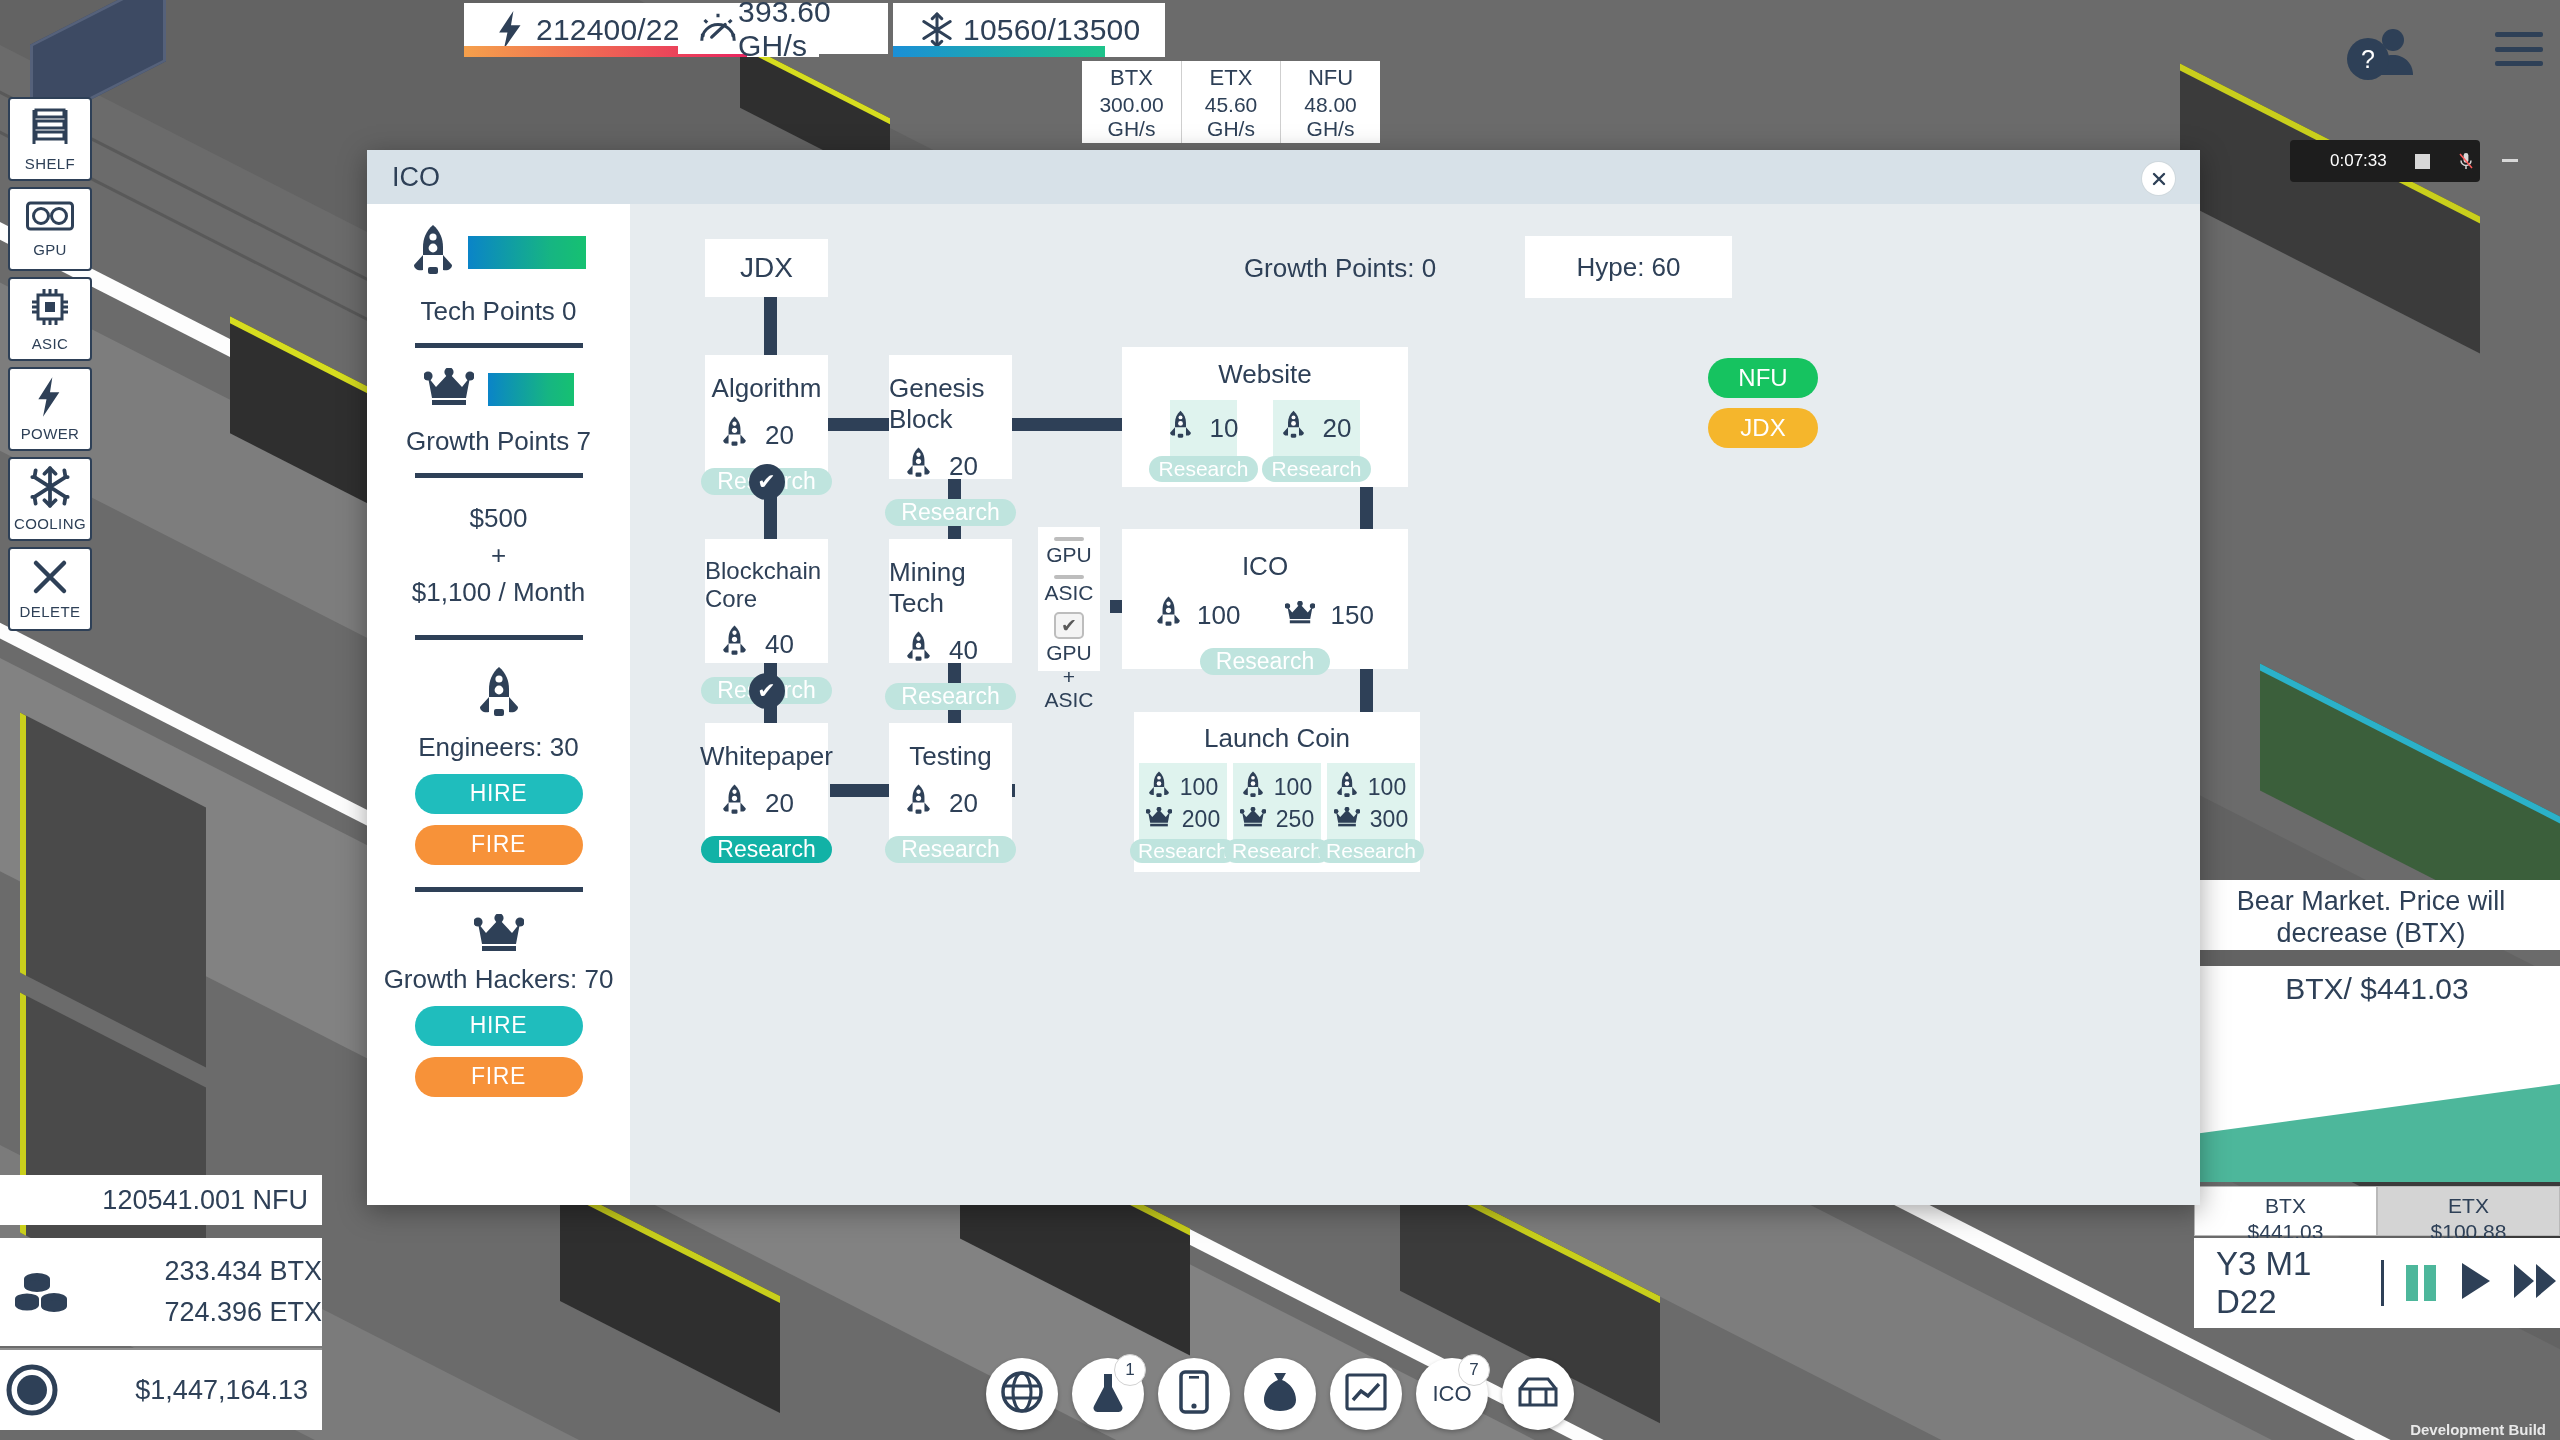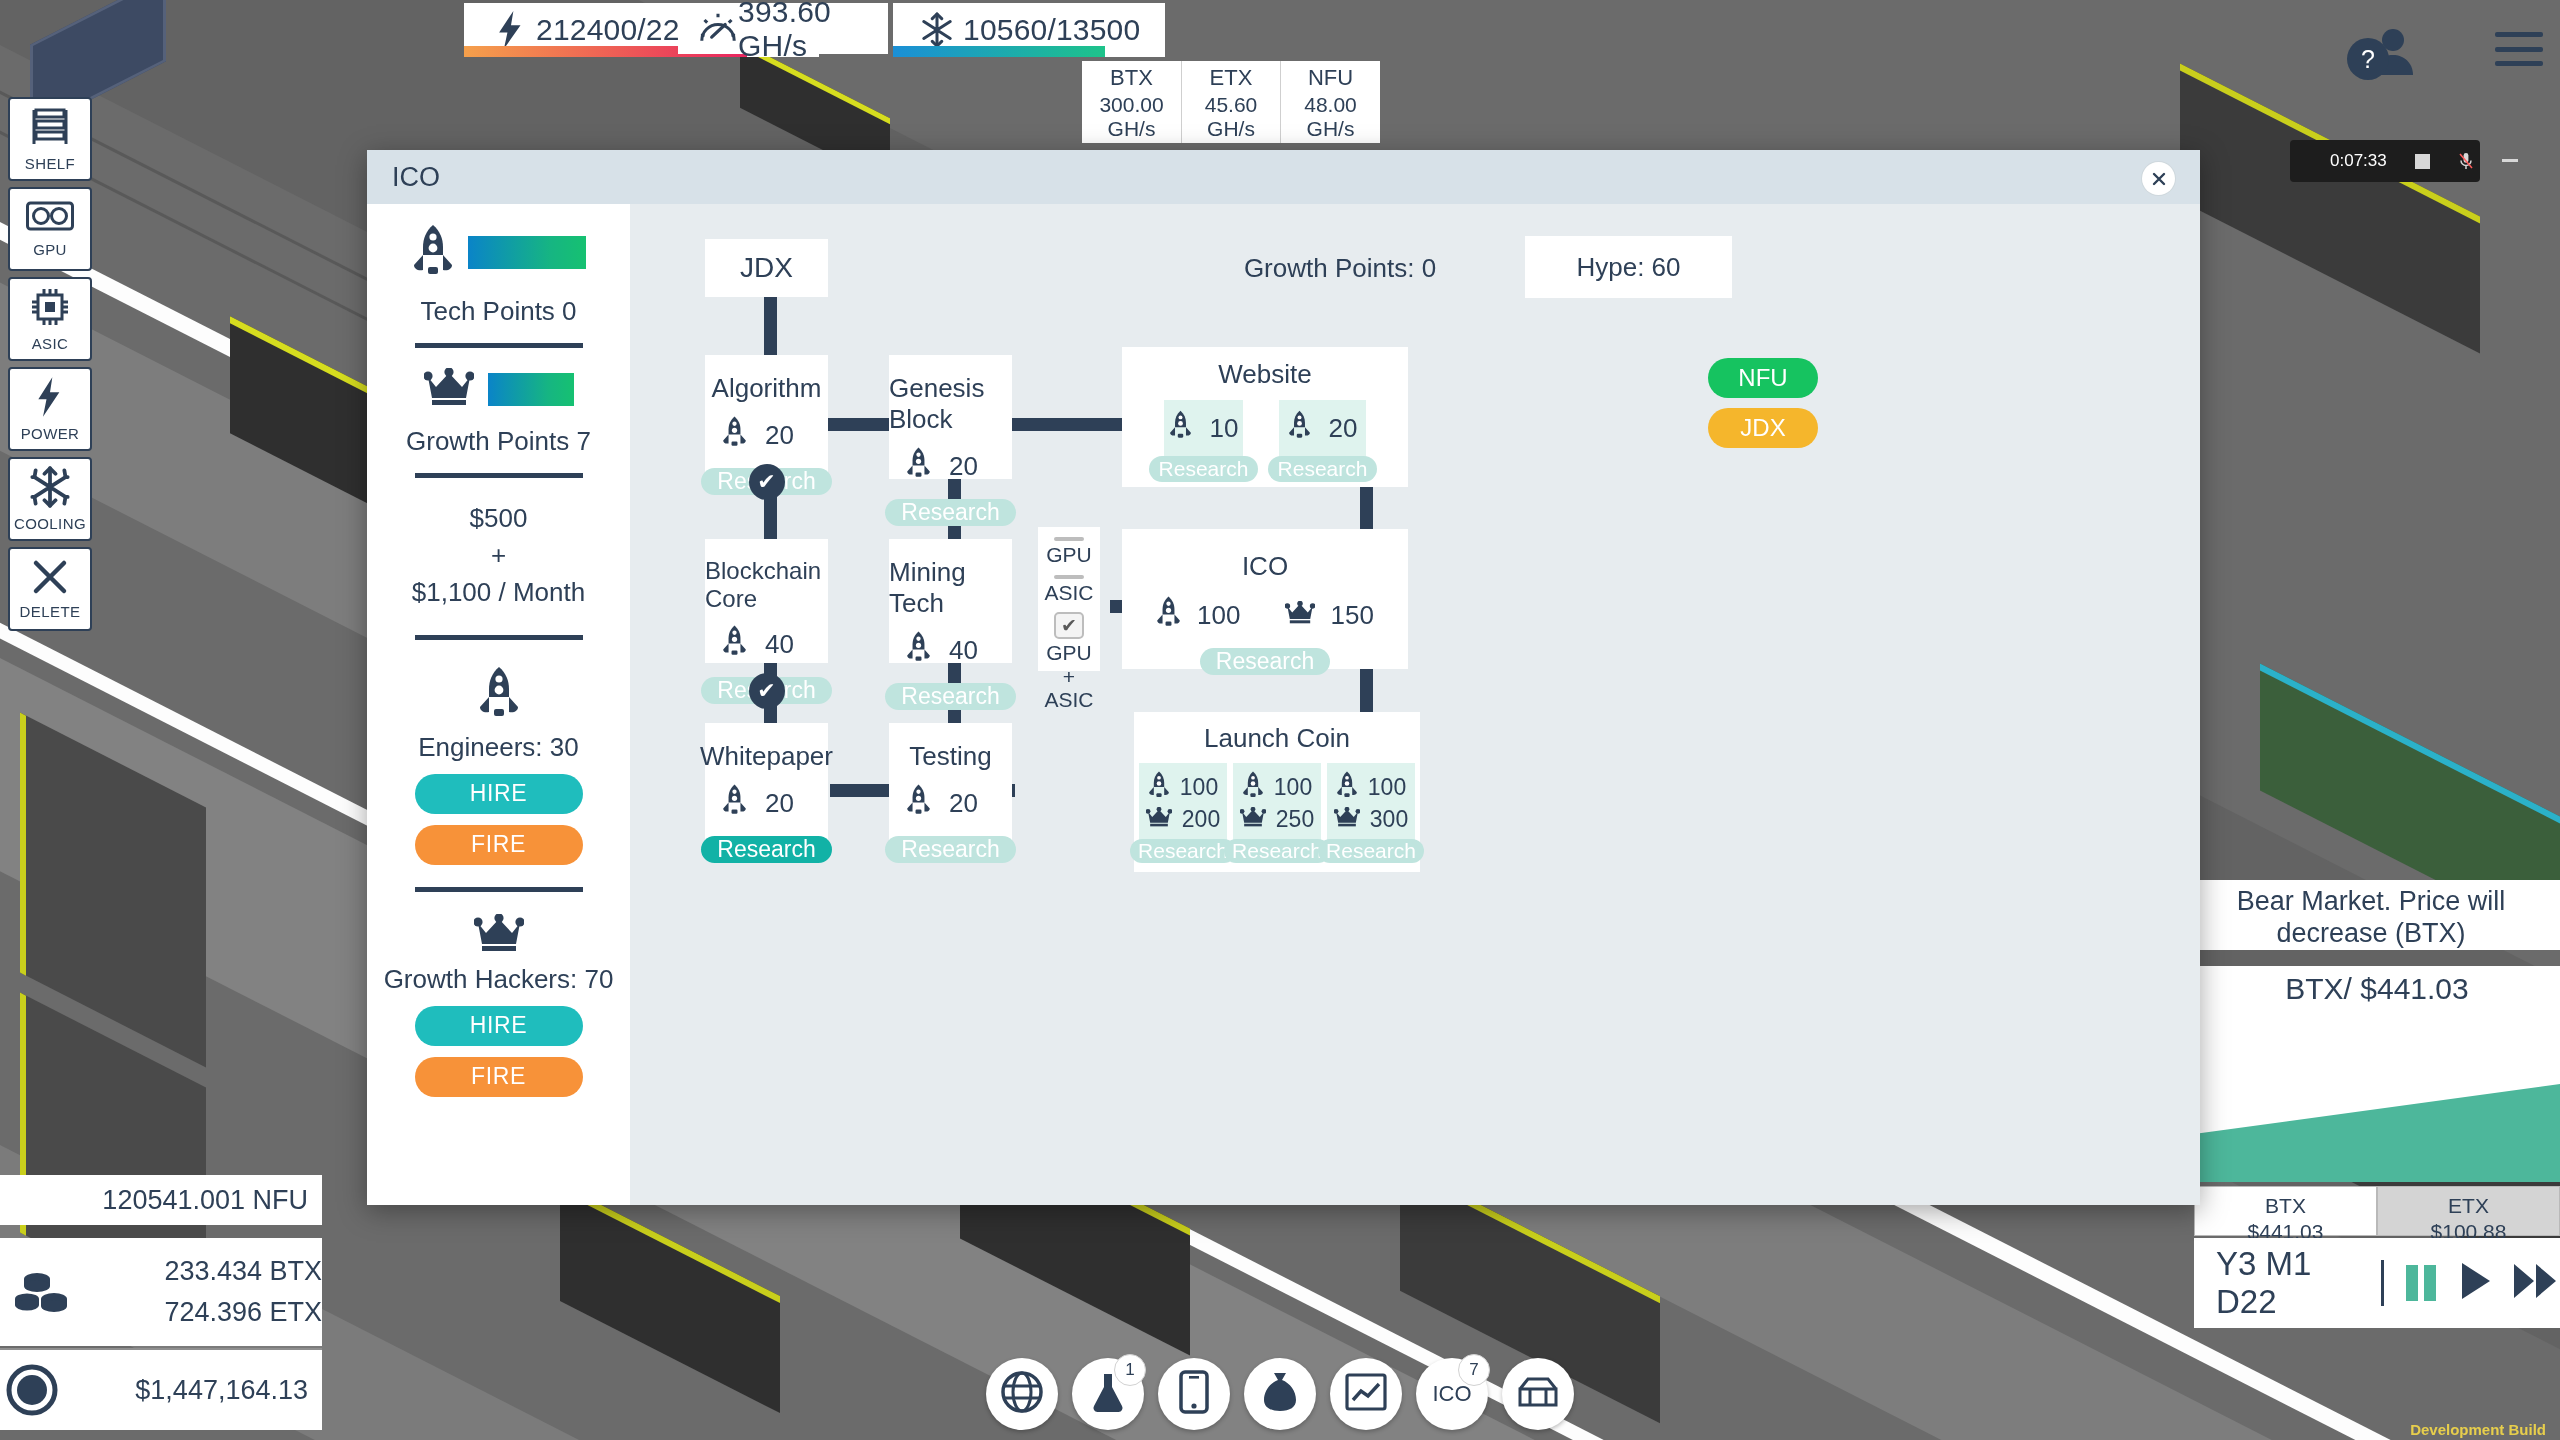--- a/index.html
+++ b/index.html
@@ -54,21 +54,21 @@
             padding:6px 0;box-sizing:border-box;}
   .chartwrap{position:absolute;background:#fff;overflow:hidden;}
   .tabrow{position:absolute;display:flex;}
   .ctab{flex:1;text-align:center;font-size:21px;color:#2e4057;padding:6px 0 7px;box-sizing:border-box;
         border:1px solid #b9b9b9;line-height:1.22;}
   .ctab.sel{background:#fff;}
   .ctab.unsel{background:#d4d4d4;}
   .timebar{position:absolute;background:#fff;display:flex;align-items:center;padding-left:22px;gap:20px;box-sizing:border-box;}
   .timebar .date{font-size:33px;color:#2e4057;}
   .sep{width:4px;height:46px;background:#2e4057;}
-  .devbuild{position:absolute;right:14px;bottom:2px;font-size:15px;color:#fde047;font-weight:bold;opacity:.85;}
+  .devbuild{position:absolute;right:14px;bottom:2px;font-size:15px;color:#ffffff;font-weight:bold;opacity:.85;}
 
   
   .recpill{position:absolute;background:#1d1d1d;border-radius:4px;display:flex;align-items:center;gap:28px;
            padding:0 12px;box-sizing:border-box;}
   .recdot{width:15px;height:15px;border-radius:50%;background:#e23b3b;}
   .rectime{color:#fff;font-size:17px;font-family:"Liberation Sans",sans-serif;}
   .recicon{color:#cfcfcf;display:flex;align-items:center;}
 
   
   .hamb{position:absolute;display:flex;flex-direction:column;justify-content:space-between;}
@@ -567,21 +567,21 @@
               <rect x="16" y="43" width="10" height="7" rx="2" fill="#2e4057"></rect>
             </svg></span>
         <span class="num">20</span>
       </span>
       <span class="rbtn" style="margin-top:14px;">Research</span>
     </div>
 
     <div class="node" style="left:492px;top:143px;width:286px;height:140px;">
       <span class="ntitle" style="margin-top:12px;">Website</span>
       <span style="display:flex;gap:36px;margin-top:10px;">
-        <span class="sub" style="width:79px;height:82px;padding-top:10px;">
+        <span class="sub" style="width:67px;height:82px;padding-top:10px;">
           <span class="cost">
             <span><svg width="23" height="29" viewBox="0 0 42 52">
                   <path fill="#2e4057" d="M21 1c7 6 10 14 10 22v8H11v-8C11 15 14 7 21 1z"></path>
                   <circle cx="21" cy="13" r="3.6" fill="#fff"></circle>
                   <circle cx="21" cy="24" r="4.4" fill="#fff"></circle>
                   <path fill="#2e4057" d="M11 31 2 41c0 4 4 6 9 5zM31 31l9 10c0 4-4 6-9 5z"></path>
                   <rect x="16" y="43" width="10" height="7" rx="2" fill="#2e4057"></rect>
                 </svg></span>
             <span class="num" style="min-width:0;">10</span>
           </span>

